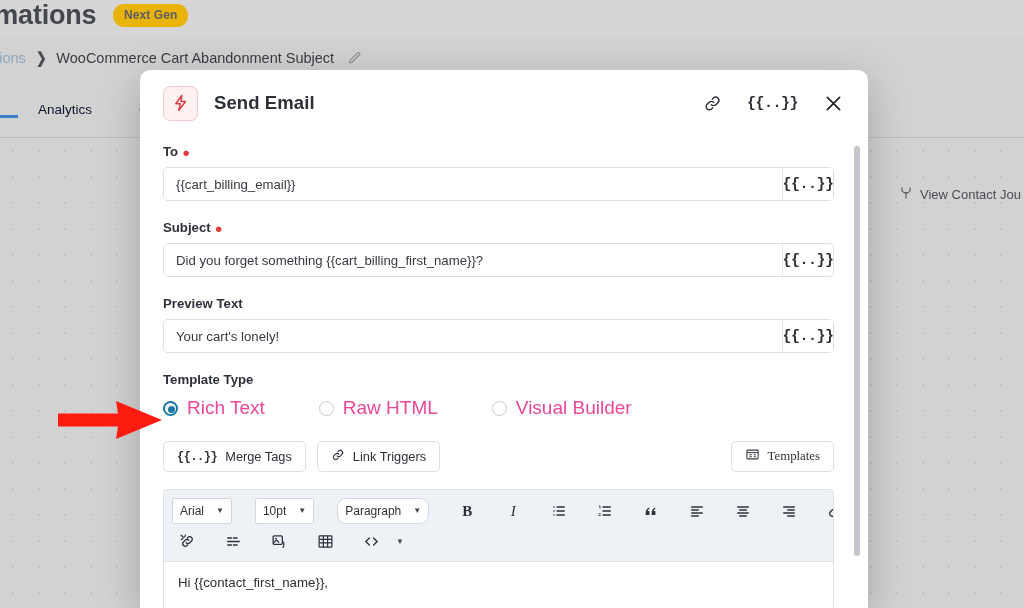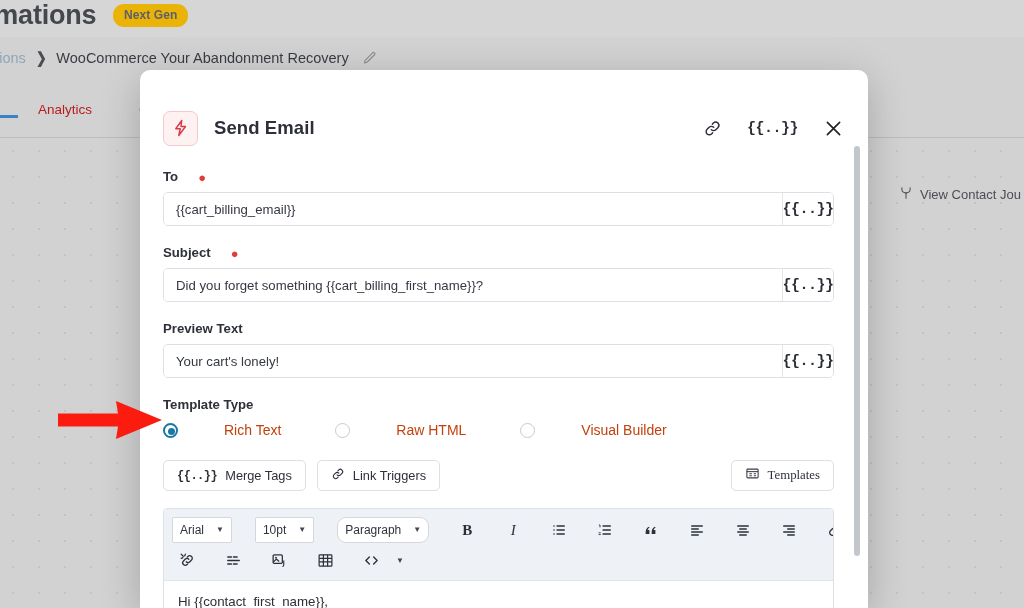--- a/index.html
+++ b/index.html
@@ -91,21 +91,21 @@
     top: 96px;
     height: 42px;
     width: 1024px;
     display: flex;
     align-items: flex-start;
     gap: 0;
     border-bottom: 1px solid #bdbdbd;
   }
   .app-tab {
     font-size: 13.5px;
-    color: #b91c1c;
+    color: #0f172a;
     padding: 6px 2px 13px 2px;
     white-space: nowrap;
   }
   .app-tab.active {
     color: #2b6cb0;
     border-bottom: 3px solid #3b82c4;
   }
 
   .view-journey {
     position: absolute;
@@ -142,21 +142,20 @@
     box-shadow: 0 10px 40px rgba(0,0,0,0.22);
     overflow: hidden;
   }
 
   .modal-header {
     position: relative;
     height: 66px;
     display: flex;
     align-items: center;
     padding: 0 24px 0 23px;
-    margin-top: 25px;
   }
 
   .node-icon {
     width: 35px; height: 35px;
     border: 1px solid #f3c9ce;
     background: #fdf1f2;
     border-radius: 7px;
     display: flex; align-items: center; justify-content: center;
     flex: 0 0 auto;
   }
@@ -197,21 +196,21 @@
 
   .field { margin-bottom: 19px; }
 
   .field-label {
     font-size: 13.2px;
     font-weight: 700;
     color: #2e313a;
     margin-bottom: 8px;
     display: flex;
     align-items: flex-end;
-    gap: 20px;
+    gap: 4px;
   }
   .req-star { color: #e23b3b; font-size: 13px; line-height: 1; }
 
   .input-row {
     display: flex;
     align-items: stretch;
     border: 1px solid #dcdfe4;
     border-radius: 5px;
     background: #fff;
     height: 34px;
@@ -266,23 +265,22 @@
   }
   .radio-opt.selected .radio-dot::after {
     content: "";
     position: absolute;
     left: 3px; top: 3px;
     width: 7px; height: 7px;
     border-radius: 50%;
     background: #1878a8;
   }
   .radio-label {
-    font-size: 14px;
-    color: #c2410c;
-    margin-left: 37px;
+    font-size: 19px;
+    color: #ec4899;
   }
 
   
   .btn-row {
     display: flex;
     align-items: center;
     margin-top: 22px;
     width: 671px;
   }
   .mini-btn {
@@ -405,21 +403,21 @@
 
     <div class="app-topbar"></div>
 
     <div class="page-title">omations</div>
 
     <div class="next-gen-badge">Next Gen</div>
 
     <div class="breadcrumb">
       <span class="crumb-link">nations</span>
       <span class="crumb-sep">❯</span>
-      <span class="crumb-current">WooCommerce Your Abandonment Recovery</span>
+      <span class="crumb-current">WooCommerce Cart Abandonment Subject</span>
       <span class="crumb-edit">
         <svg width="15" height="15" viewBox="0 0 24 24" fill="none" stroke="#55585f" stroke-width="1.8" stroke-linecap="round" stroke-linejoin="round">
           <path d="M17 3a2.1 2.1 0 0 1 3 3L8 18l-4 1 1-4z"></path>
         </svg>
       </span>
     </div>
 
     <div class="app-tabs">
       <div class="app-tab active" style="width:18px;padding-left:0;"></div>
       <div class="app-tab" style="margin-left:18px;">Analytics</div>

